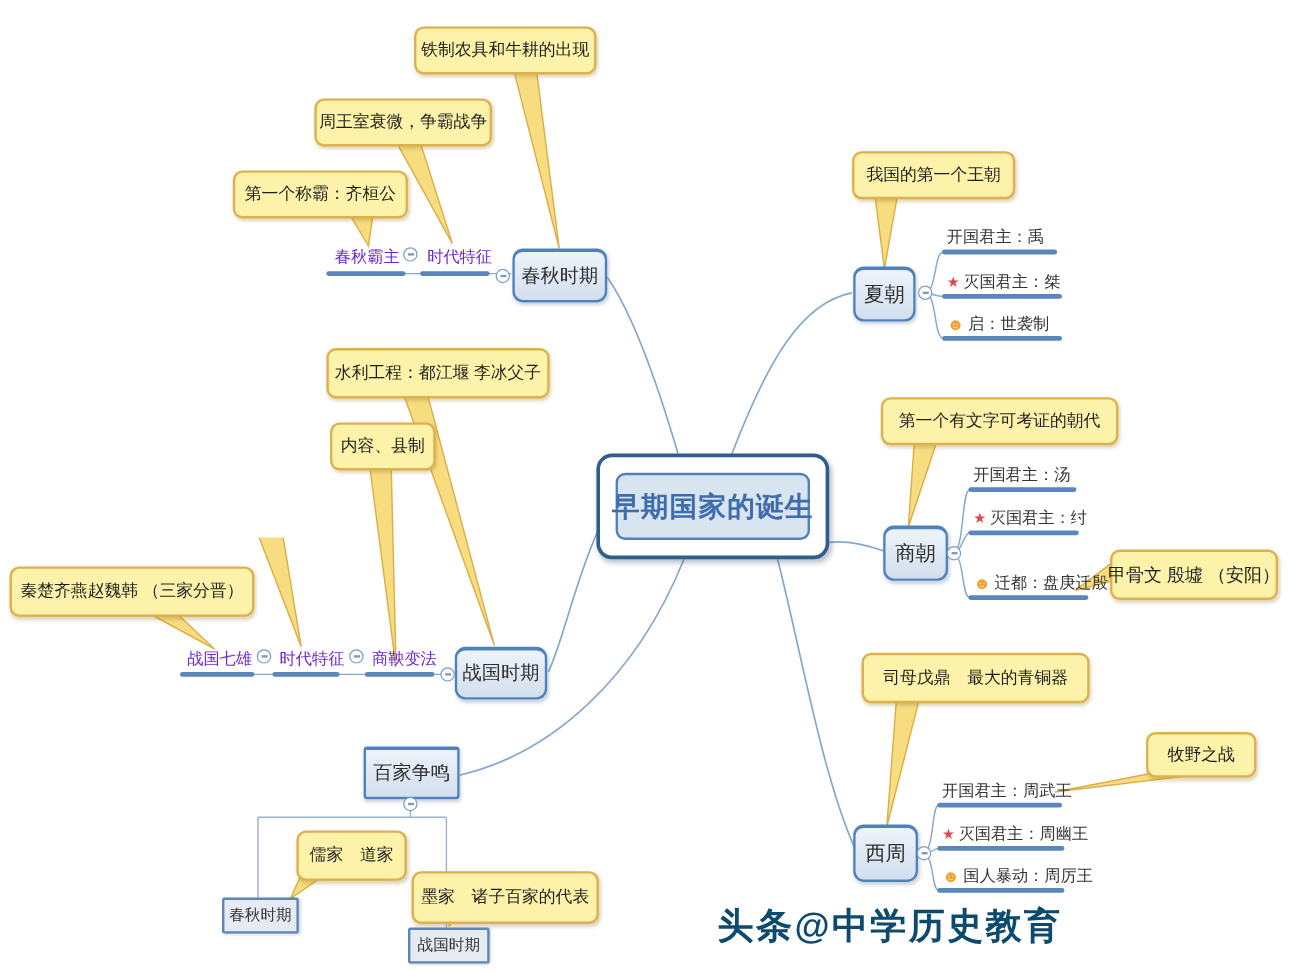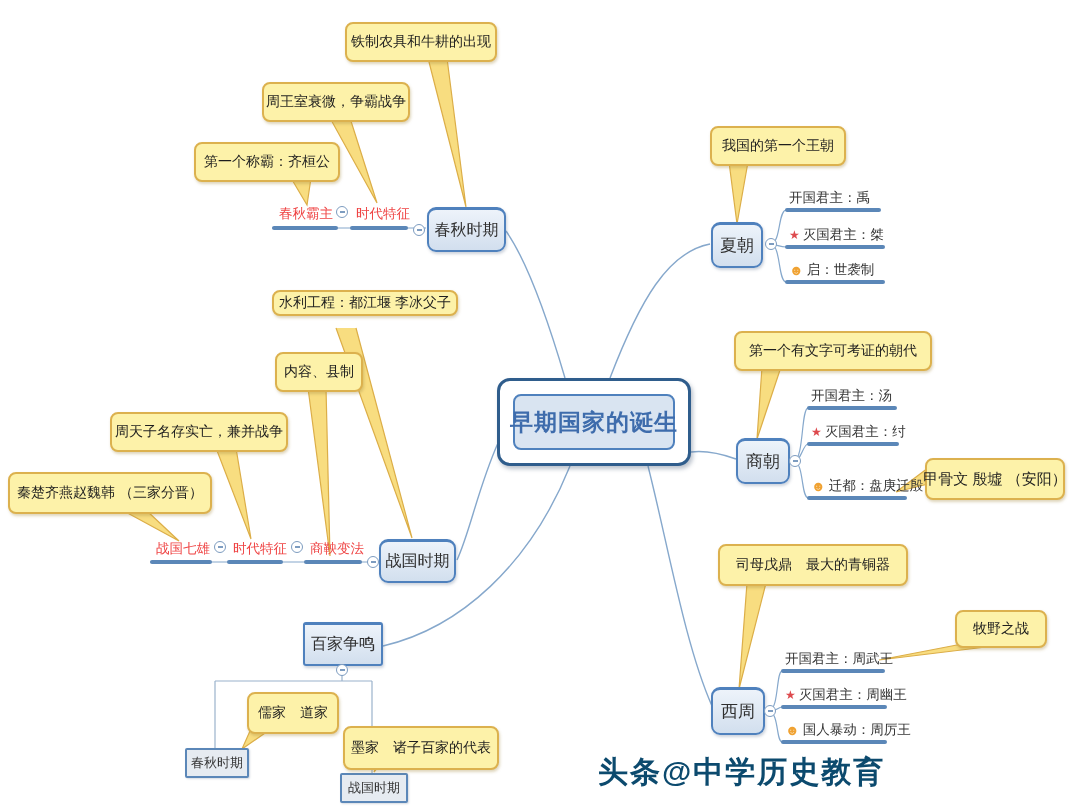--- a/index.html
+++ b/index.html
@@ -27,21 +27,21 @@
         box-sizing:border-box;}
   .center-inner span{font-size:23px;font-weight:bold;color:#3e6cac;letter-spacing:1px;white-space:nowrap;}
 
   
   .callout{position:absolute;display:flex;align-items:center;justify-content:center;
         background:#fdf2a9;border:2px solid #dcb14e;border-radius:8px;
         font-size:14px;color:#1e1e1e;box-shadow:1px 2px 3px rgba(160,135,60,.35);
         box-sizing:border-box;white-space:nowrap;}
 
   
-  .subtext{position:absolute;font-size:13.5px;color:#ef4444;white-space:nowrap;}
+  .subtext{position:absolute;font-size:13.5px;color:#6d28d9;white-space:nowrap;}
   .ibar{position:absolute;height:4px;background:#5b87b8;border-radius:2px;}
 
   
   .itemrow{position:absolute;font-size:13.5px;color:#333;white-space:nowrap;
         display:flex;align-items:center;gap:3px;}
   .star{color:#dd4a4e;font-size:12px;line-height:1;}
   .smiley{color:#f0a232;font-size:14px;line-height:1;}
 
   
   .toggle{position:absolute;width:12px;height:12px;border:1px solid #7d9cc0;background:#fff;
@@ -229,29 +229,26 @@
   <div class="toggle" style="left:214px;top:541px;">
       <i></i>
     </div>
   <div class="subtext" style="left:233px;top:540px;">时代特征</div>
   <div class="ibar" style="left:227px;top:560px;width:56px;"></div>
   <div class="toggle" style="left:291px;top:541px;">
       <i></i>
     </div>
   <div class="subtext" style="left:310px;top:540px;">商鞅变法</div>
   <div class="ibar" style="left:304px;top:560px;width:58px;"></div>
-  <div class="callout" style="left:272px;top:290px;width:186px;height:26px;">
+  <div class="callout" style="left:272px;top:290px;width:186px;height:42px;">
       <span>水利工程：都江堰 李冰父子</span>
     </div>
   <div class="callout" style="left:275px;top:352px;width:88px;height:40px;">
       <span>内容、县制</span>
     </div>
-  <div class="callout" style="left:110px;top:412px;width:178px;height:40px;">
-      <span>周天子名存实亡，兼并战争</span>
-    </div>
   <div class="callout" style="left:8px;top:472px;width:204px;height:42px;">
       <span>秦楚齐燕赵魏韩 （三家分晋）</span>
     </div>
 
   <div class="node square" style="left:303px;top:622px;width:80px;height:44px;">
       <span>百家争鸣</span>
     </div>
   <div class="toggle" style="left:336px;top:664px;">
       <i></i>
     </div>

